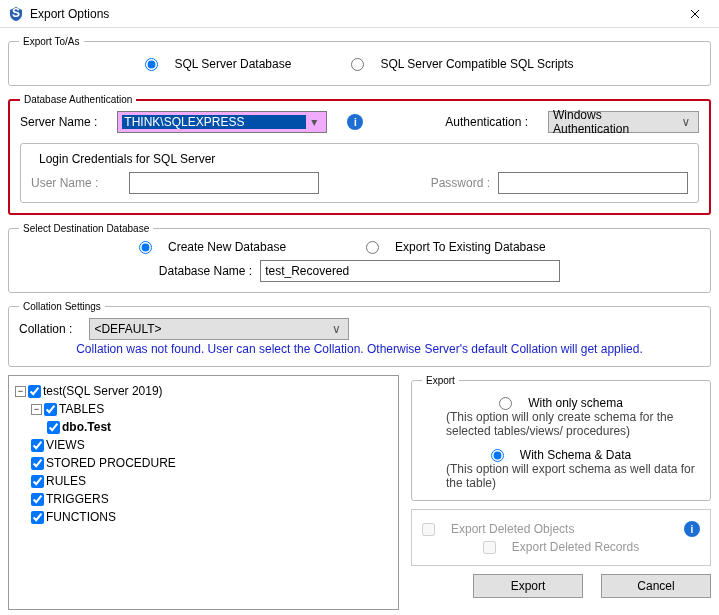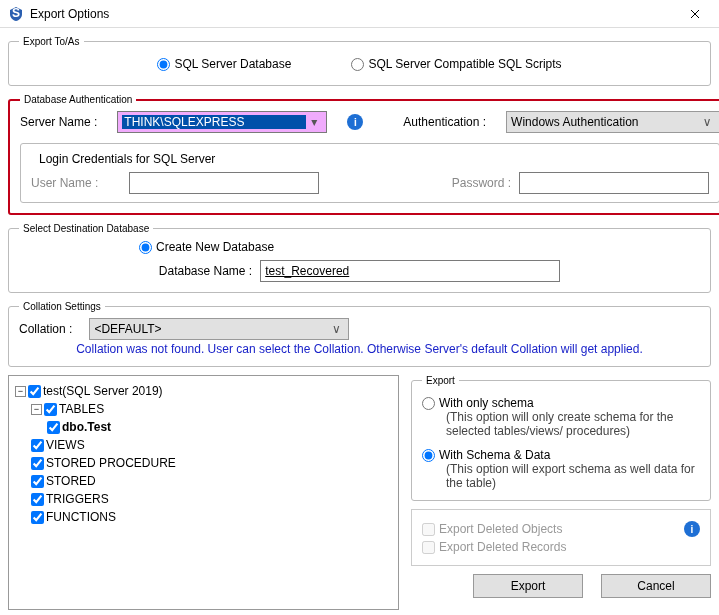--- a/index.html
+++ b/index.html
@@ -11,31 +11,31 @@
   .content { padding:4px 8px 8px 8px; }
 
   fieldset { border:1px solid #bbb; border-radius:3px; margin:4px 0 8px 0; padding:6px 10px 10px 10px; position:relative; }
   legend { padding:0 4px; font-size:10px; }
   fieldset.red { border:2px solid #c00018; }
 
   .row { display:flex; align-items:center; gap:8px; }
   .radio-row { display:flex; gap:60px; justify-content:center; padding:4px 40px; }
 
   label { white-space:nowrap; }
-  .radio, .check { display:flex; align-items:center; gap:4px; }
+  .radio, .check { display:flex; align-items:center; gap:16px;justify-content:center; }
   input[type="radio"], input[type="checkbox"] { margin:0; width:13px; height:13px; }
 
   .combo, .textin, .sel { height:22px; border:1px solid #7a7a7a; background:#fff; padding:1px 4px; font-size:12px; }
   .combo { display:flex; align-items:center; justify-content:space-between; }
   .combo .v { flex:1; }
   .combo .arrow { width:16px; text-align:center; color:#555; }
   .combo.hi { background:#f0abfc; }
   .combo.hi .v { background:#0050aa; color:#fff; padding:0 2px; }
   .combo.btnlook { background:#e1e1e1; border:1px solid #999; }
-  .textin { width:100%;text-decoration:underline; }
+  .textin { width:100%; }
   .disabled-label { color:#888; }
   .info-icon { width:16px; height:16px; border-radius:50%; background:#1e6fd4; color:#fff; display:inline-flex; align-items:center; justify-content:center; font-weight:bold; font-size:10px; }
 
   .note { color:#1a23c9; text-align:center; padding:2px 0 0 0; font-size:12px; }
 
   .lower { display:flex; gap:12px; }
   .tree-pane { flex:1; border:1px solid #999; padding:6px 6px; height:235px; overflow:auto; }
   .tree-pane ul { list-style:none; margin:0; padding-left:16px; }
   .tree-pane li { line-height:18px; white-space:nowrap; }
   .tnode { display:flex; align-items:center; gap:2px; }
@@ -91,21 +91,21 @@
     <legend>Database Authentication</legend>
     <div class="row" style="gap:20px;">
       <label>Server Name :</label>
       <div class="combo hi" style="width:210px;">
         <span class="v">THINK\SQLEXPRESS</span>
         <span class="arrow">▾</span>
       </div>
       <span class="info-icon">i</span>
       <div style="flex:1"></div>
       <label>Authentication :</label>
-      <div class="combo btnlook" style="width:214px;">
+      <div class="combo btnlook" style="width:151px;">
         <span class="v">Windows Authentication</span>
         <span class="arrow">∨</span>
       </div>
     </div>
 
     <div class="inner-fs" style="margin-top:10px;">
       <div class="inner-legend">Login Credentials for SQL Server</div>
       <div class="row" style="gap:8px;">
         <label class="disabled-label" style="width:90px;">User Name :</label>
         <input class="textin" style="width: 190px;" disabled="" value="">
@@ -115,20 +115,24 @@
       </div>
     </div>
   </fieldset>
 
   <fieldset>
     <legend>Select Destination Database</legend>
     <div class="row" style="gap:80px; padding-left:120px;">
       <label class="radio">
         <input type="radio" checked="" style="">
         <span>Create New Database</span>
+      </label>
+      <label class="radio">
+        <input type="radio" style="">
+        <span>Export To Existing Database</span>
       </label>
     </div>
     <div class="row" style="justify-content:center; gap:8px; margin-top:6px;">
       <label>Database Name :</label>
       <input class="textin" style="width: 300px;" value="test_Recovered">
     </div>
   </fieldset>
 
   <fieldset>
     <legend>Collation Settings</legend>
@@ -175,21 +179,21 @@
               </li>
             <li>
                 <span class="tnode">
                   <input type="checkbox" checked="" style="">
                   <span>STORED PROCEDURE</span>
                 </span>
               </li>
             <li>
                 <span class="tnode">
                   <input type="checkbox" checked="" style="">
-                  <span>STORED</span>
+                  <span>RULES</span>
                 </span>
               </li>
             <li>
                 <span class="tnode">
                   <input type="checkbox" checked="" style="">
                   <span>TRIGGERS</span>
                 </span>
               </li>
             <li>
                 <span class="tnode">

